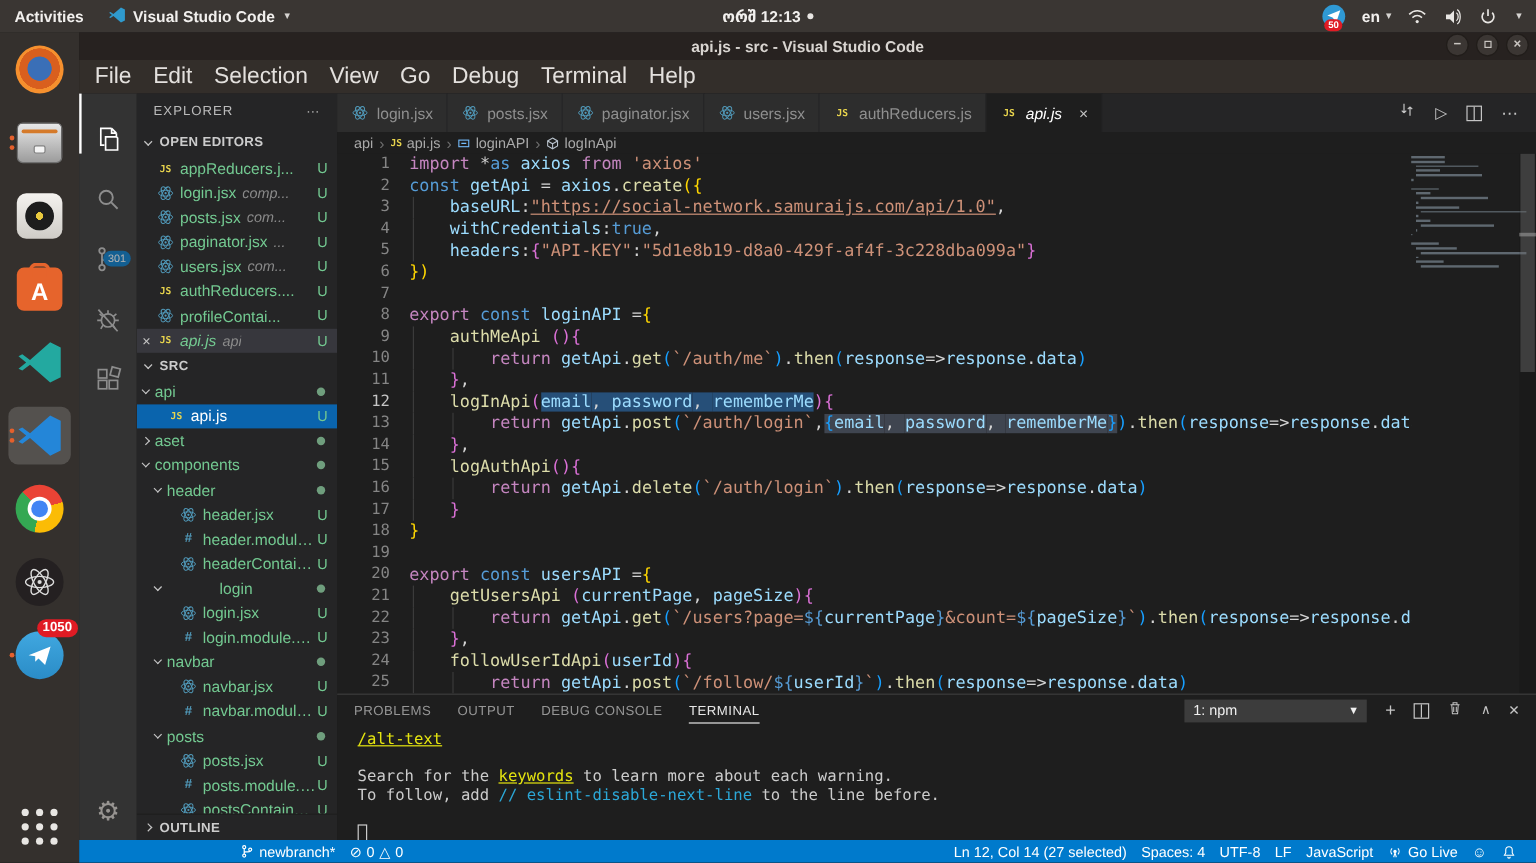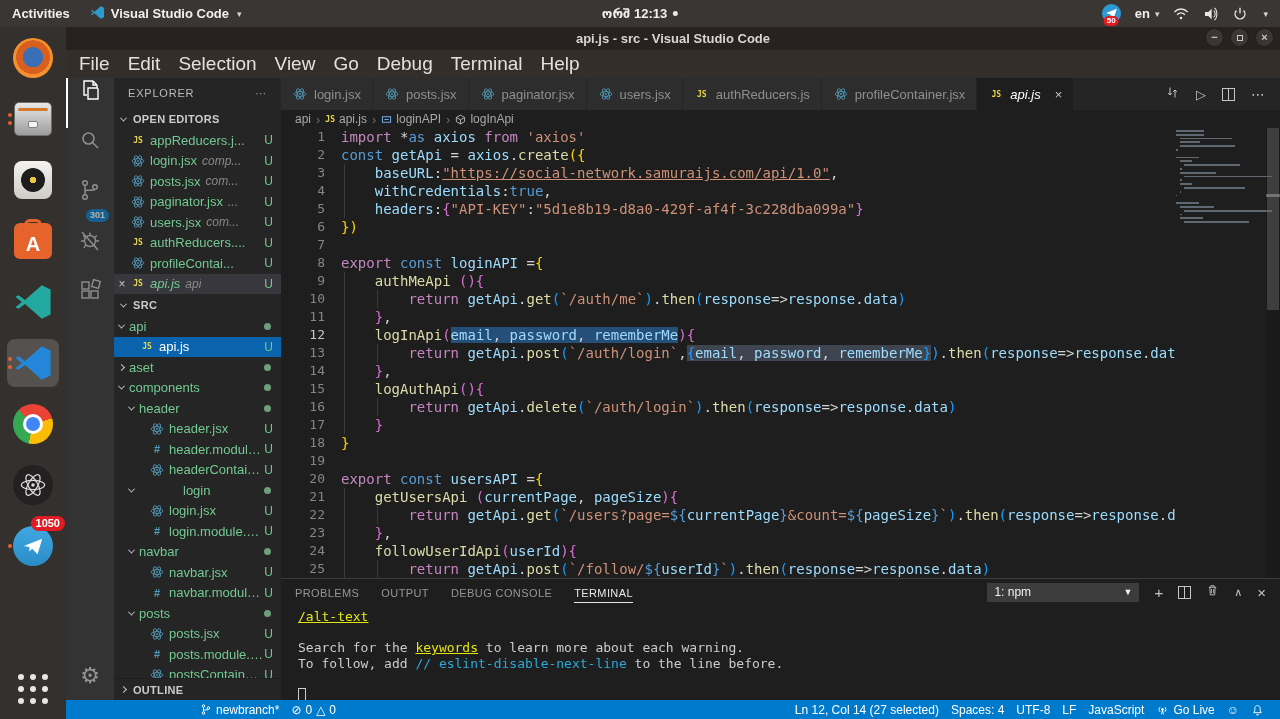--- a/index.html
+++ b/index.html
@@ -68,21 +68,21 @@
     font-size:11px;line-height:17px;text-align:center;}
   .win-btn .sq{display:inline-block;width:6px;height:6px;border:1px solid #c9c5c1;margin-top:5px;}
   .menubar{height:28px;background:#332e2a;color:#e3e0dd;display:flex;align-items:center;font-size:19px;
     padding-left:4px;flex:0 0 28px;}
   .menu-item{padding:0 9px;}
 
   .work-row{flex:1;display:flex;min-height:0;}
 
   
   .activitybar{width:48px;background:#333333;display:flex;flex-direction:column;align-items:center;flex:0 0 48px;}
-  .ab-icon{width:48px;height:50px;display:flex;align-items:flex-start;justify-content:center;position:relative;opacity:.62;font-weight:bold;}
+  .ab-icon{width:48px;height:50px;display:flex;align-items:flex-end;justify-content:center;position:relative;opacity:.62;}
   .ab-icon.active{opacity:1;border-left:2px solid #fff;}
   .ab-badge{position:absolute;bottom:6px;right:5px;background:#007acc;color:#fff;font-size:9px;
     border-radius:9px;padding:2px 4px;line-height:1;opacity:1;}
   .ab-gear{margin-top:auto;height:48px;display:flex;align-items:center;justify-content:center;
     font-size:22px;color:#a9a5a2;opacity:.85;}
 
   
   .sidebar{width:167px;background:#252526;color:#cccccc;display:flex;flex-direction:column;
     font-size:13px;flex:0 0 167px;overflow:hidden;}
   .sb-title{height:30px;display:flex;align-items:center;padding:0 14px;font-size:11px;letter-spacing:.8px;
@@ -670,31 +670,20 @@
                     </svg>
                   </span>
                   <span class="tab-label">users.jsx</span>
                 </div>
                 <div class="tab">
                   <span class="file-ic">
                     <span class="js-chip">JS</span>
                   </span>
                   <span class="tab-label">authReducers.js</span>
                 </div>
-                <div class="tab">
-                  <span class="file-ic">
-                    <svg width="14" height="14" viewBox="0 0 24 24" fill="none" stroke="#519aba" stroke-width="1.4">
-                      <ellipse cx="12" cy="12" rx="10" ry="4.2"></ellipse>
-                      <ellipse cx="12" cy="12" rx="10" ry="4.2" transform="rotate(60 12 12)"></ellipse>
-                      <ellipse cx="12" cy="12" rx="10" ry="4.2" transform="rotate(120 12 12)"></ellipse>
-                      <circle cx="12" cy="12" r="1.6" fill="#519aba" stroke="none"></circle>
-                    </svg>
-                  </span>
-                  <span class="tab-label">profileContainer.jsx</span>
-                </div>
                 <div class="tab active">
                   <span class="file-ic">
                     <span class="js-chip">JS</span>
                   </span>
                   <span class="tab-label">api.js</span>
                   <span class="tab-close">×</span>
                 </div>
               </div>
             <div class="editor-actions">
               <span><svg width="15" height="15" viewBox="0 0 24 24" fill="none" stroke="#c5c5c5" stroke-width="1.6">

